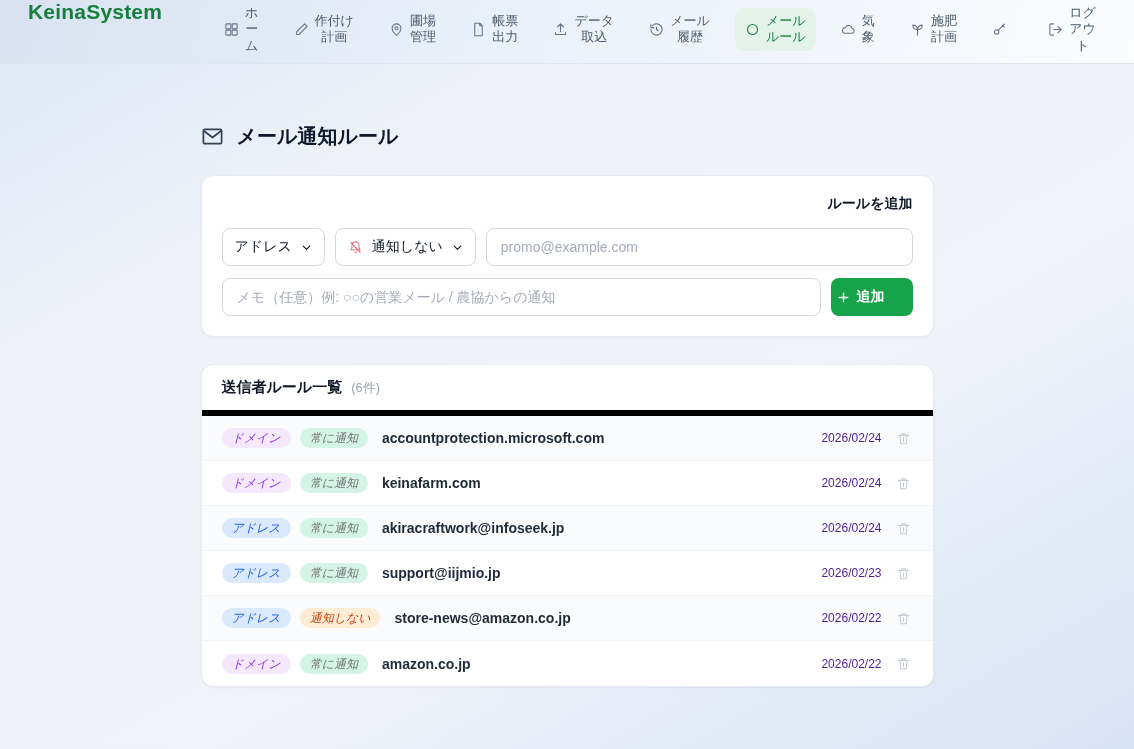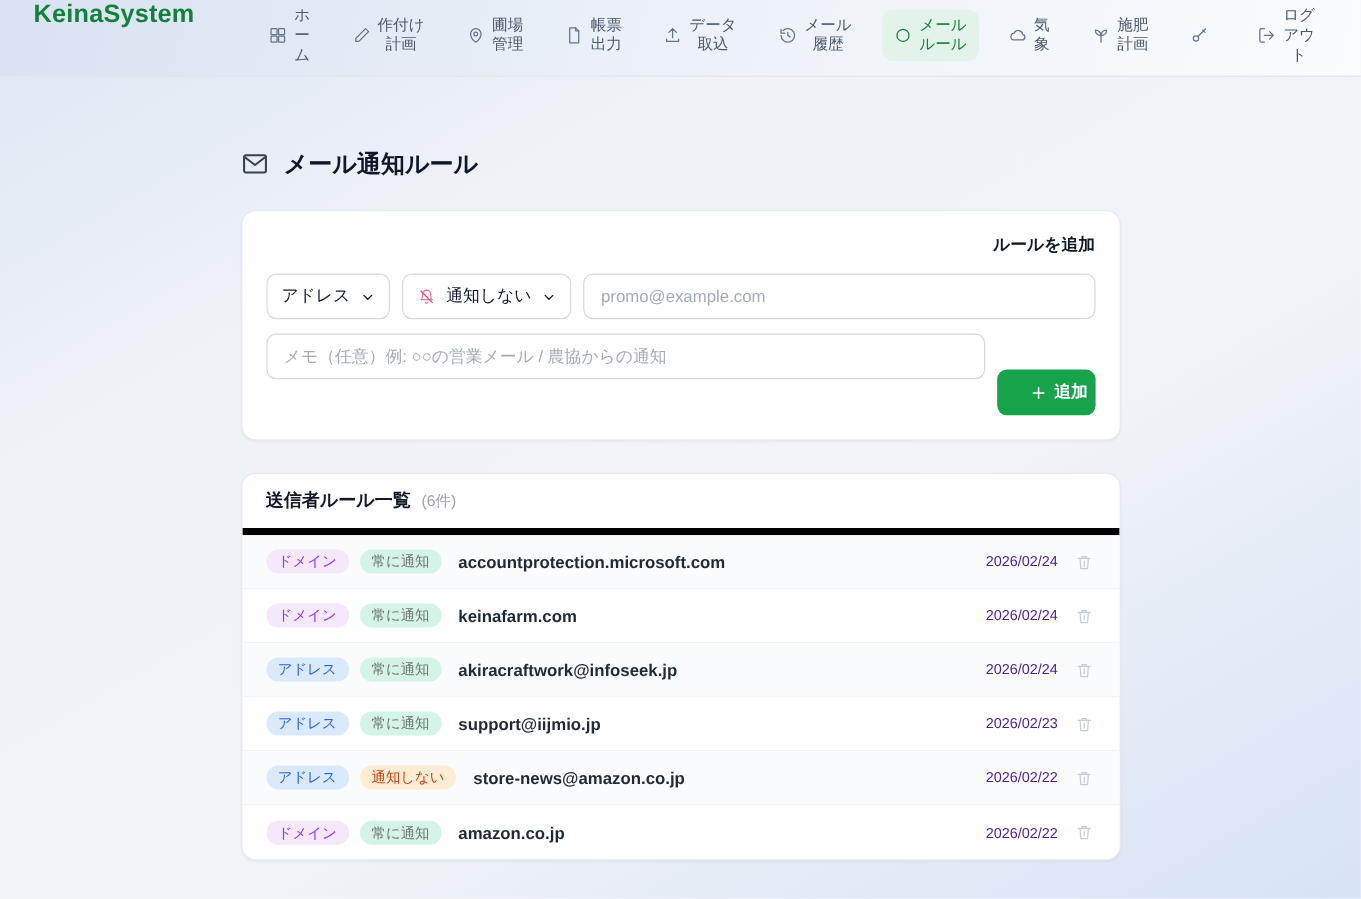--- a/index.html
+++ b/index.html
@@ -59,37 +59,36 @@
     height: 38px; border: 1px solid #d4d9e0; border-radius: 8px;
     padding: 0 14px; font-size: 14px; color: #111827; background: #fff; outline: none;
     font-family: inherit; min-width: 0;
   }
   .text-input::placeholder { color: #a4abb6; }
   .grow { flex: 1; }
 
   .add-btn {
     min-width: 82px; height: 38px; border: none; border-radius: 8px;
     background: #16a34a; color: #fff; font-size: 14px; font-weight: 700;
-    display: flex; align-items: center; justify-content: flex-end; gap: 7px; cursor: pointer;
+    display: flex; align-items: center; justify-content: flex-start; gap: 7px; cursor: pointer;
     font-family: inherit;
-    margin-top: 30px;
   }
   .add-btn svg { width: 13px; height: 13px; stroke: #fff; stroke-width: 2.4; }
 
   
   .card-list { margin-top: 27px; overflow: hidden; }
   .list-header { display: flex; align-items: baseline; gap: 9px; padding: 13px 20px; border-bottom: 6px solid #000000; }
   .list-title { font-size: 15px; font-weight: 700; color: #111827; }
   .list-count { font-size: 13px; color: #9ca3af; }
 
   .rule-row { display: flex; align-items: center; height: 45px; padding: 0 20px; border-bottom: 1px solid #f1f3f6; }
   .rule-row:nth-child(even) { background: #fafbfc; }
   .rule-row:last-child { border-bottom: none; }
 
-  .badge { font-size: 12px; padding: 4px 10px; border-radius: 999px; font-weight: 500; line-height: 1; white-space: nowrap; }
+  .badge { font-size: 12px; padding: 4px 10px; border-radius: 999px; font-weight: 500; line-height: 1; white-space: nowrap; font-style: italic; }
   .badge + .badge { margin-left: 9px; }
   .b-domain  { background: #f3e8fc; color: #9333ea; }
   .b-address { background: #dbe9fd; color: #2563eb; }
   .b-always  { background: #d3f4e6; color: #737373; }
   .b-never   { background: #feecd4; color: #c2410c; }
 
   .target { margin-left: 14px; font-size: 14px; font-weight: 700; color: #1f2937; }
   .date { margin-left: auto; font-size: 12px; color: #4c1d95; }
   .trash { margin-left: 12px; background: none; border: none; padding: 2px; cursor: pointer; display: flex; }
   .trash svg { width: 15px; height: 15px; stroke: #c5ccd6; stroke-width: 1.7; fill: none; stroke-linecap: round; stroke-linejoin: round; }

